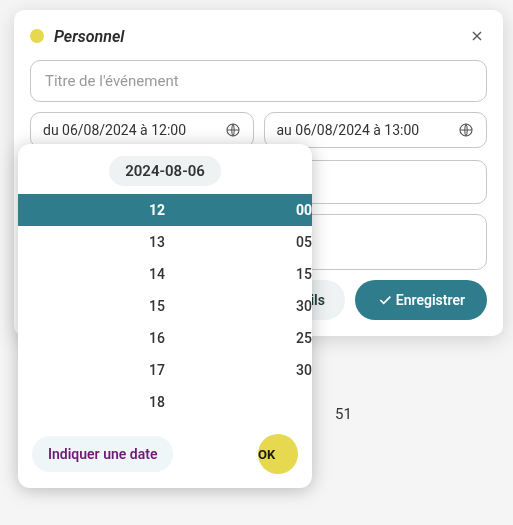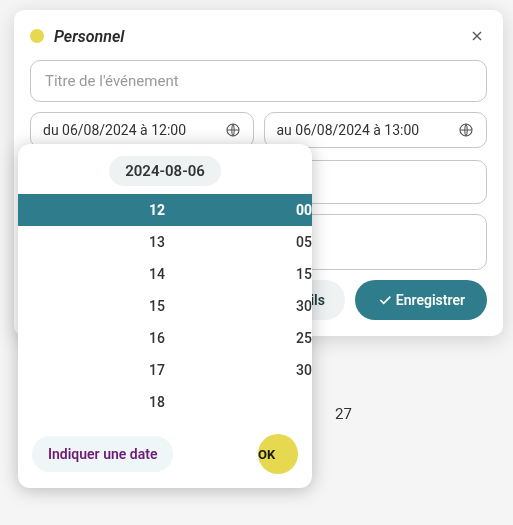--- a/index.html
+++ b/index.html
@@ -125,21 +125,21 @@
     </button>
     <button class="btn-save">
       <svg viewBox="0 0 24 24" fill="none" stroke="currentColor" stroke-width="2.5">
           <path d="M5 12l5 5L20 7"></path>
         </svg>
       <span>Enregistrer</span>
     </button>
   </div>
 </div>
 
-<span class="calendar-bg-num">27</span>
+<span class="calendar-bg-num">51</span>
 
 <div class="picker">
   <div class="picker-date-pill">
     <span>2024-08-06</span>
   </div>
   <div class="cols">
     <div class="col" id="hours-col">
         <div class="col-item selected">12</div>
         <div class="col-item">13</div>
         <div class="col-item">14</div>

